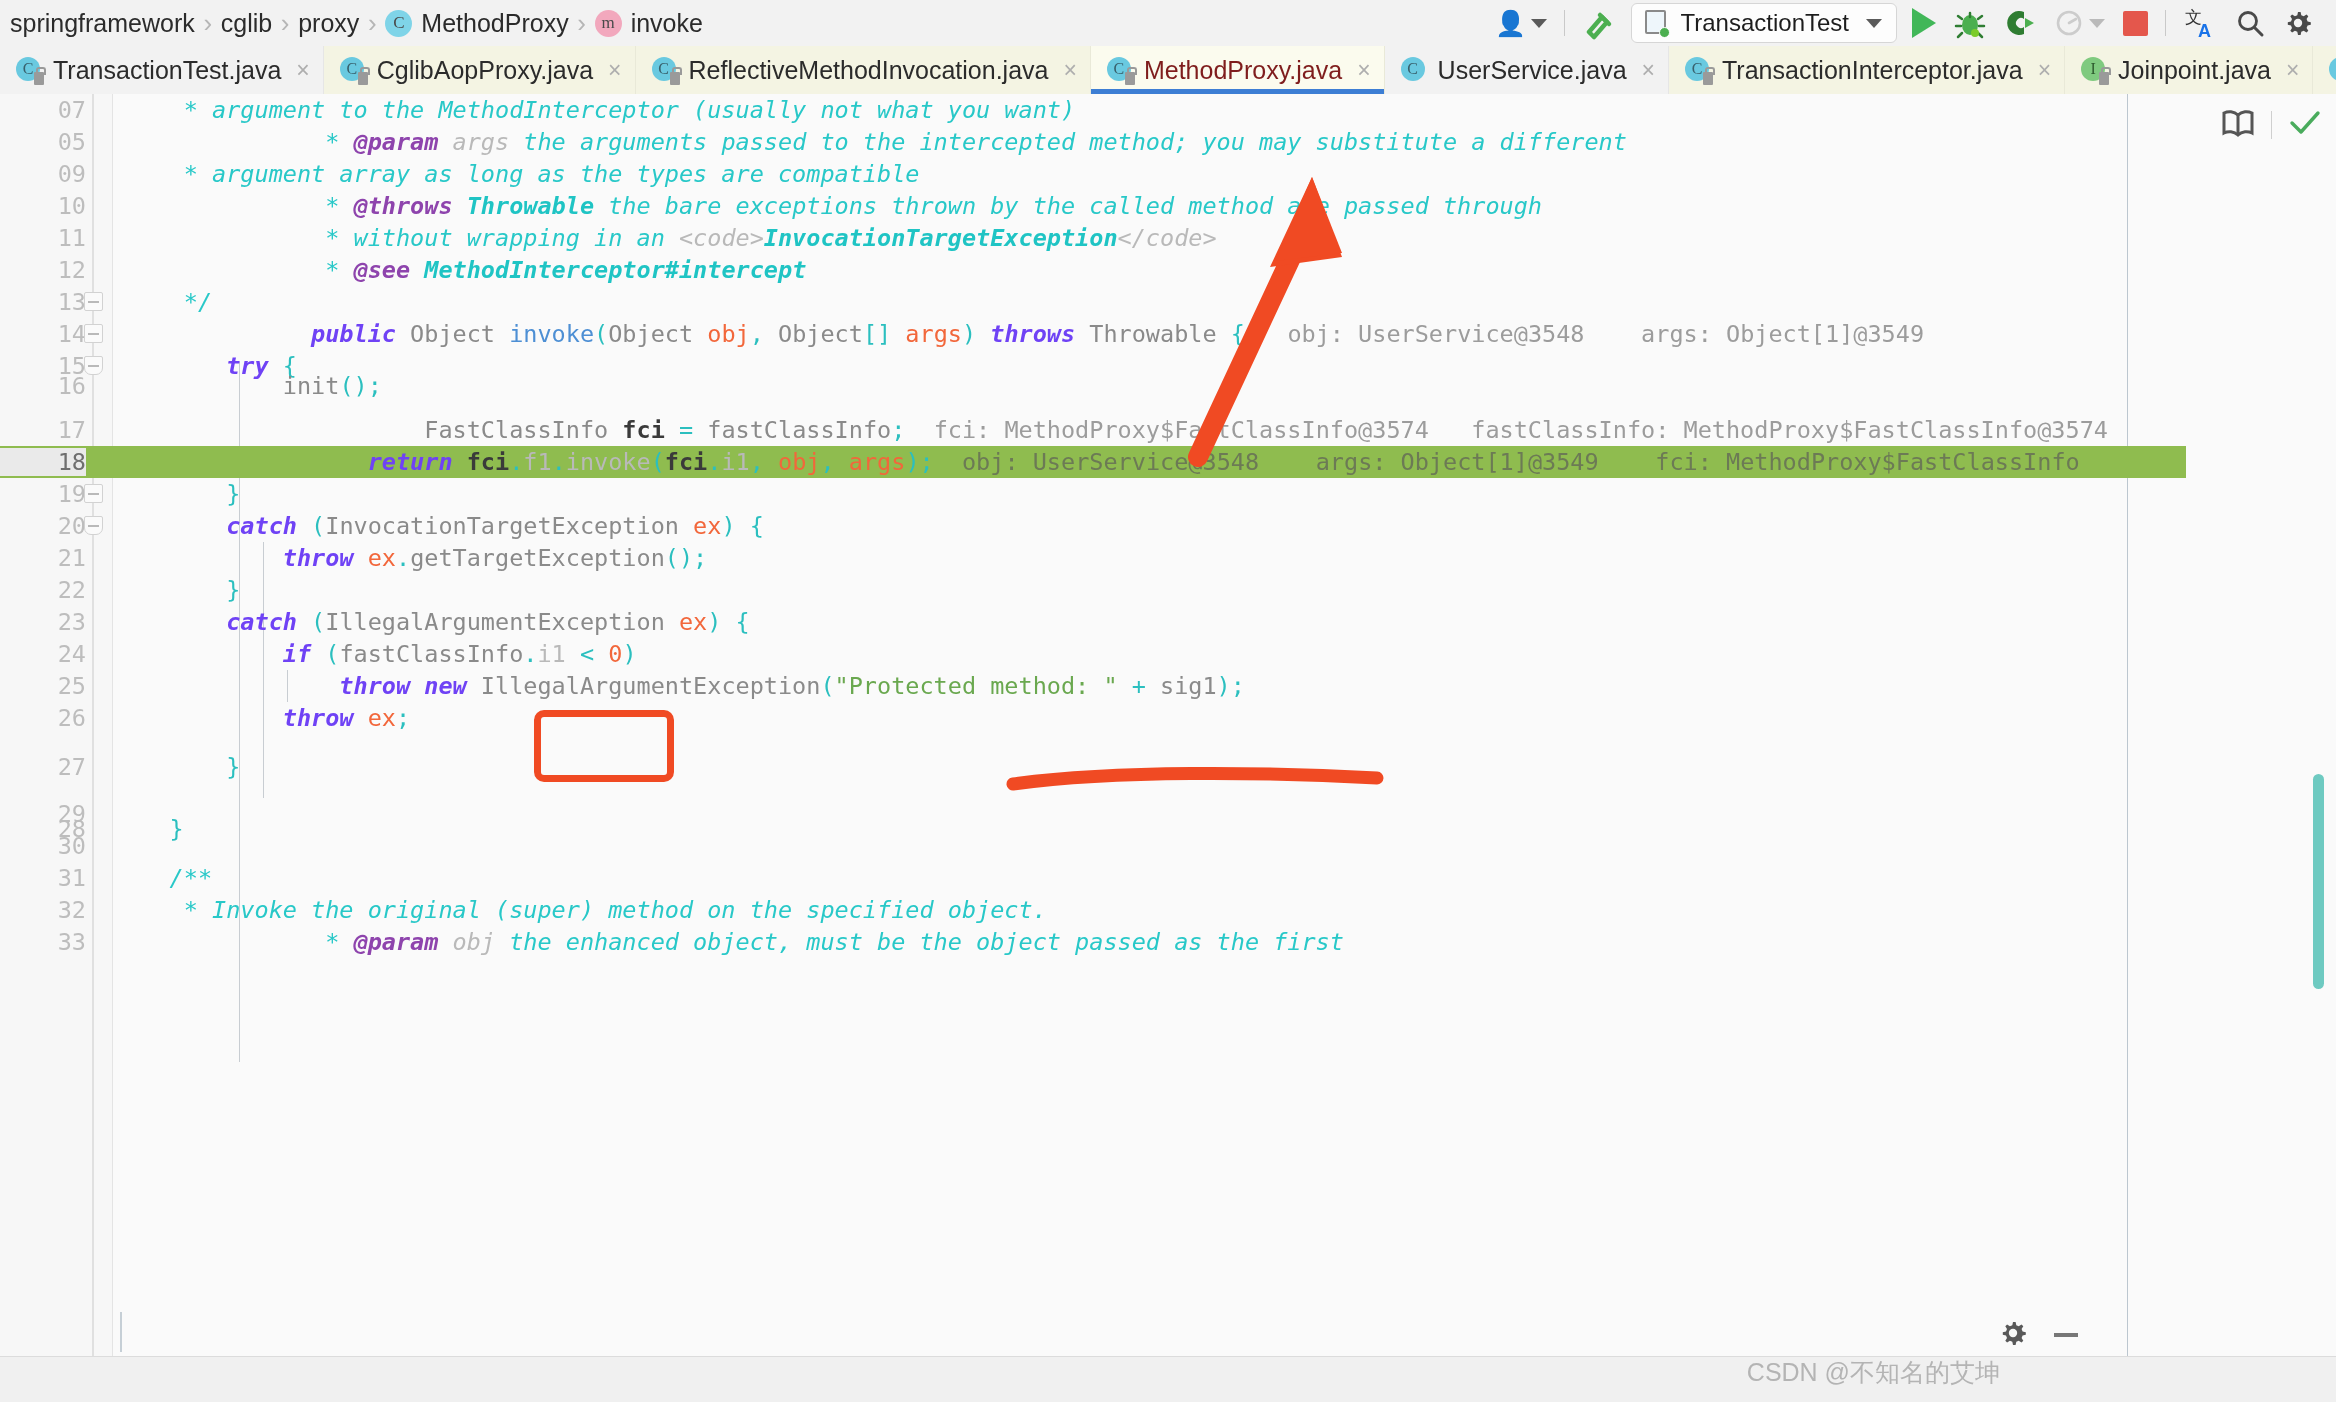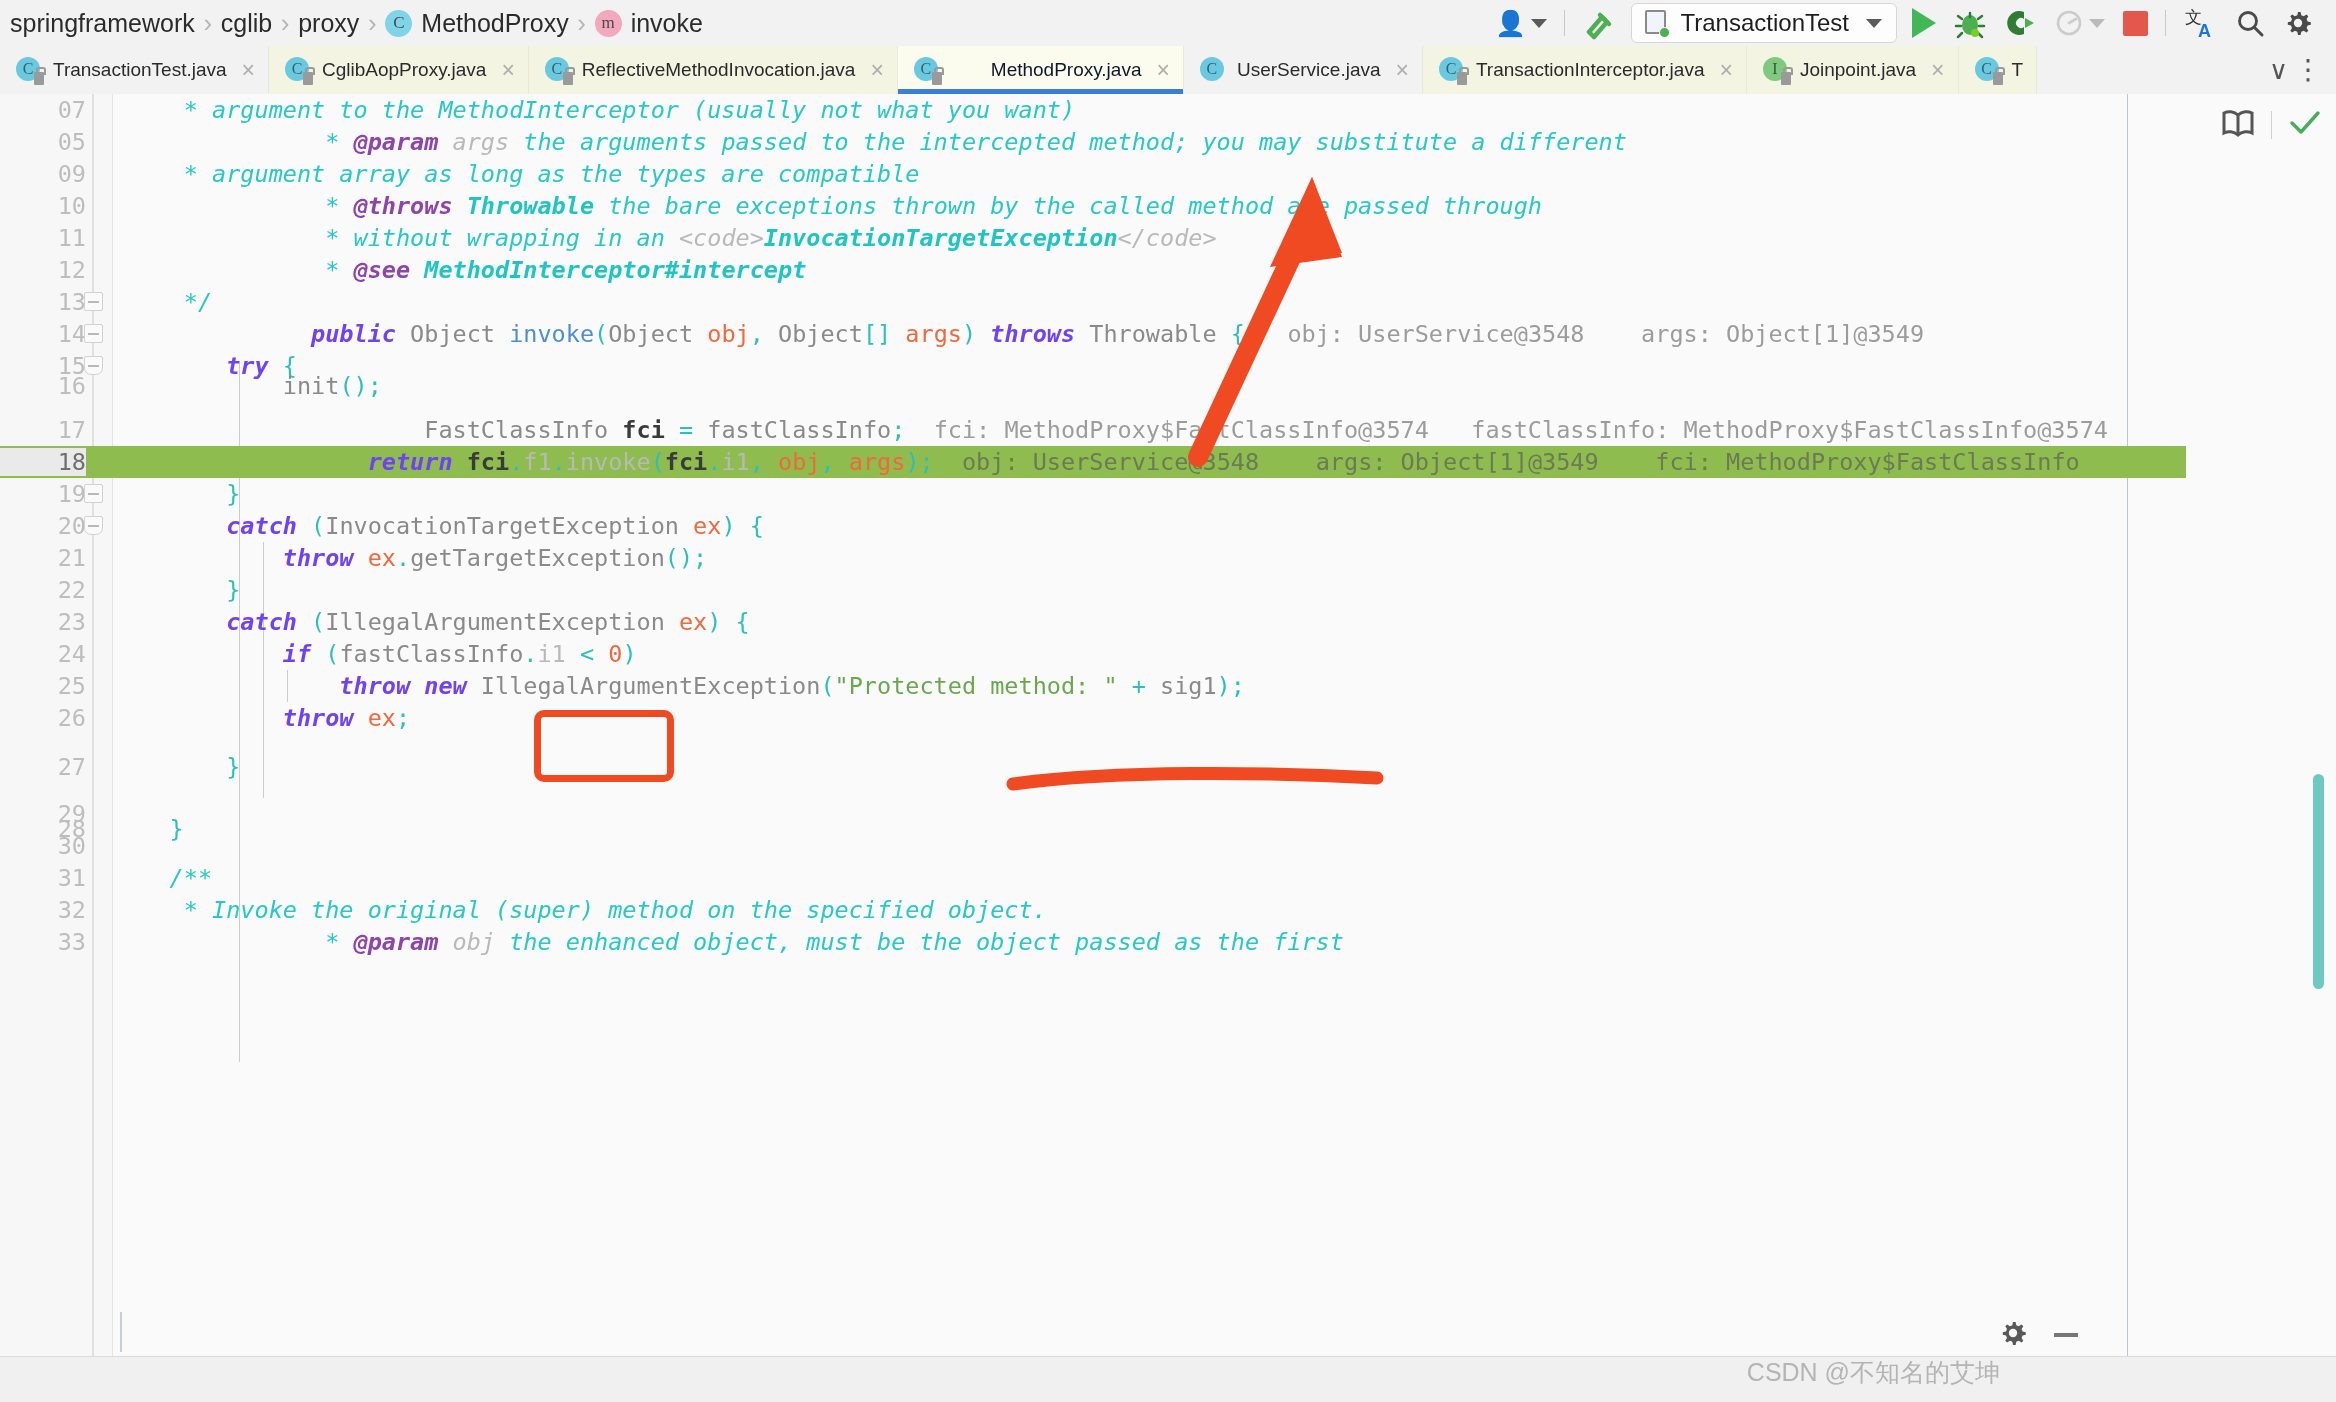--- a/index.html
+++ b/index.html
@@ -80,22 +80,22 @@
     display: flex; align-items: center; gap: 11px;
     padding: 0 13px 0 16px; background: #f4f4e3; position: relative;
     white-space: nowrap; border-right: 1px solid #e9e9d8;
   }
   .tab.inactive2 { background: #f2f2f2; border-right: 1px solid #e6e6e6; }
   .tab.active { background: #fbfbee; }
   .tab.active::after {
     content: ""; position: absolute; left: 0; right: 0; bottom: 0;
     height: 5px; background: #3d7ed4;
   }
-  .tab-label { font-size: 19px; color: #2b2b2b; }
-  .tab.active .tab-label { color: #0f172a; margin-left: 40px; }
+  .tab-label { font-size: 25px; color: #2b2b2b; }
+  .tab.active .tab-label { color: #7f1d1d; }
   .tab-close {
     font-size: 23px; color: #aeaeae; margin-left: 4px; font-family: "Liberation Sans", sans-serif;
   }
   .ficon { position: relative; width: 26px; height: 28px; flex: 0 0 auto; }
   .ficon .disc {
     position: absolute; left: 0; top: 1px; width: 24px; height: 24px; border-radius: 50%;
     background: #69c9e0; display: flex; align-items: center; justify-content: center;
     color: #38606c; font-size: 16px; font-family: "Liberation Serif", serif;
   }
   .ficon.iface .disc { background: #7fca7f; color: #2f5c2f; }

